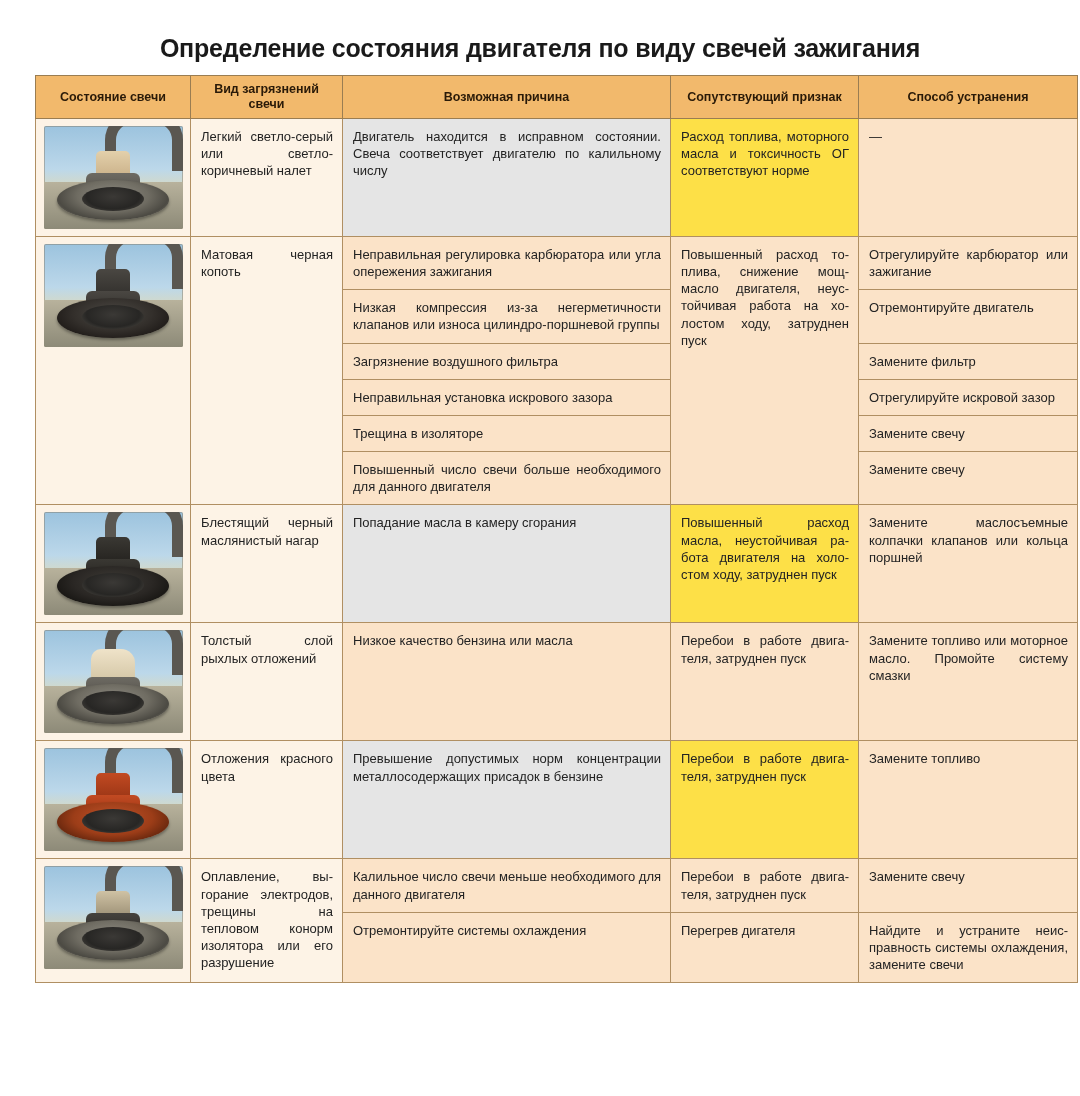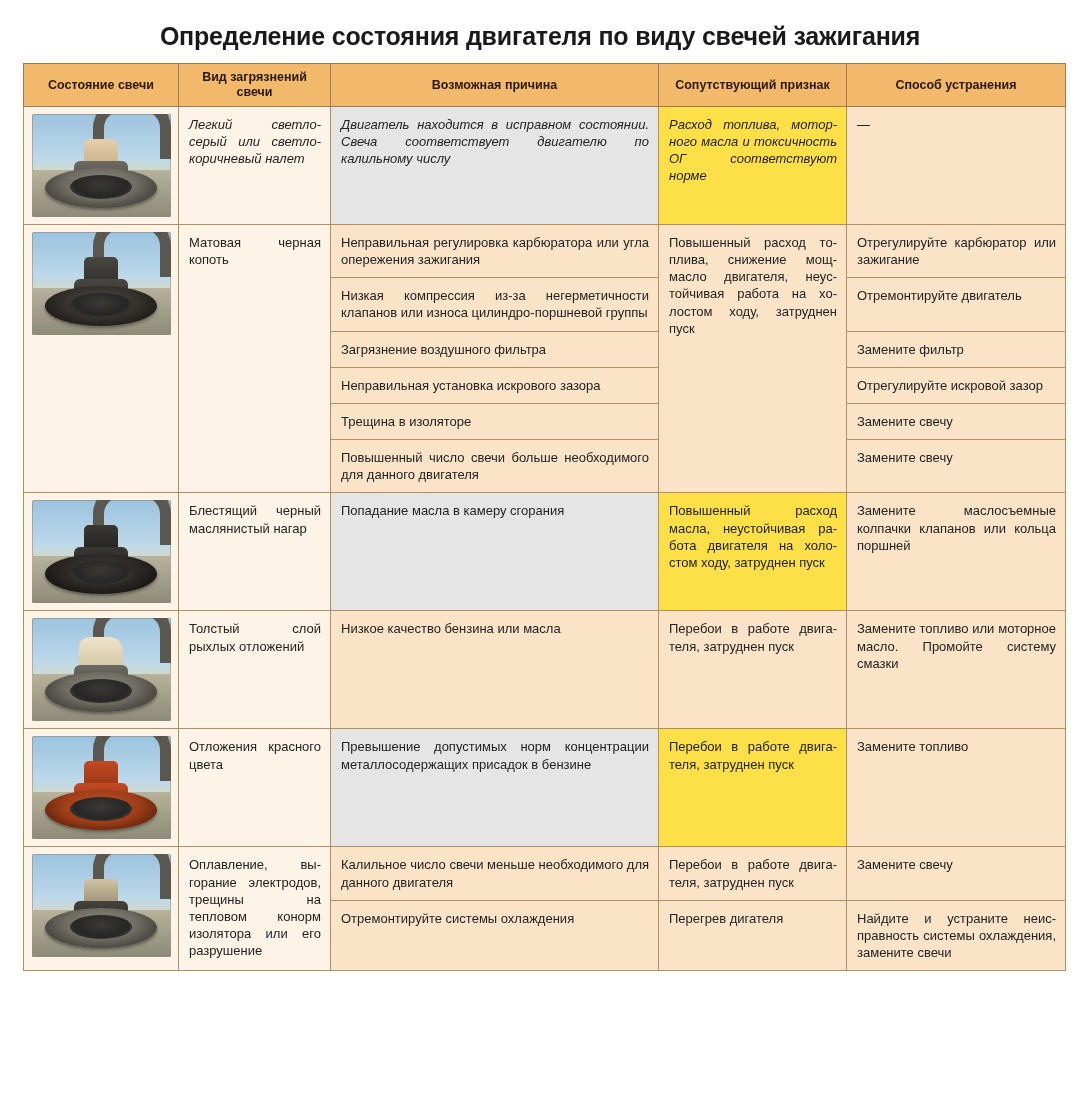--- a/index.html
+++ b/index.html
@@ -10,21 +10,21 @@
   body {
     width: 1080px;
     min-height: 1096px;
     font-family: "Liberation Sans", sans-serif;
     color: #1a1a1a;
     -webkit-font-smoothing: antialiased;
   }
   .page {
     width: 1080px;
     position: relative;
-    padding: 4px;
+    padding: 16px;
     box-sizing: border-box;
   }
   .doc-title {
     text-align: center;
     font-size: 25px;
     font-weight: bold;
     color: #1a1a1a;
     letter-spacing: -0.2px;
     padding: 18px 20px 12px 20px;
     margin: 0;
@@ -201,21 +201,21 @@
     <thead>
       <tr>
         <th>Состояние свечи</th>
         <th>Вид загрязнений свечи</th>
         <th>Возможная причина</th>
         <th>Сопутствующий признак</th>
         <th>Способ устранения</th>
       </tr>
     </thead>
     <tbody id="table-body">
-        <tr style="height: 103px; font-style: italic;">
+        <tr style="height: 103px;">
           <td class="cell-state" rowspan="1">
             <div class="plug-photo v-light">
               <div class="ground"></div>
               <div class="hook"></div>
               <div class="insulator"></div>
               <div class="hex"></div>
               <div class="washer"></div>
               <div class="washer-inner"></div>
             </div>
           </td>

